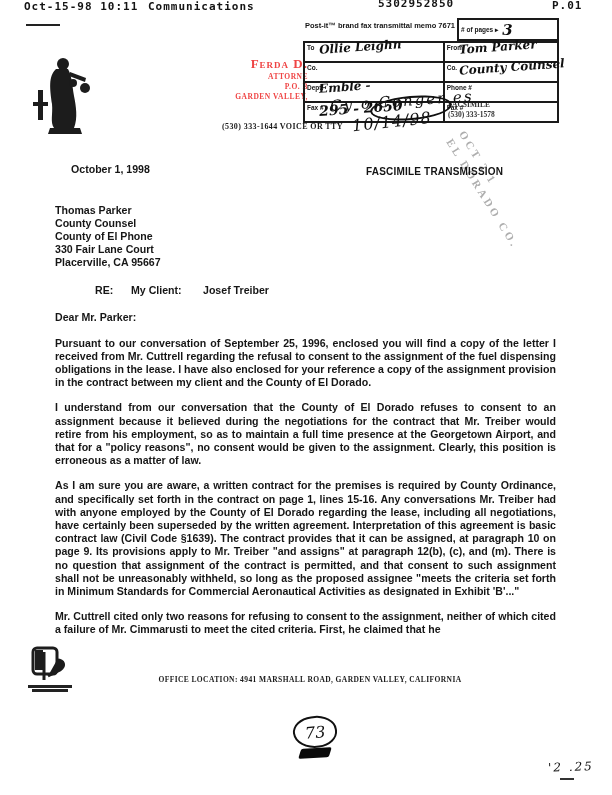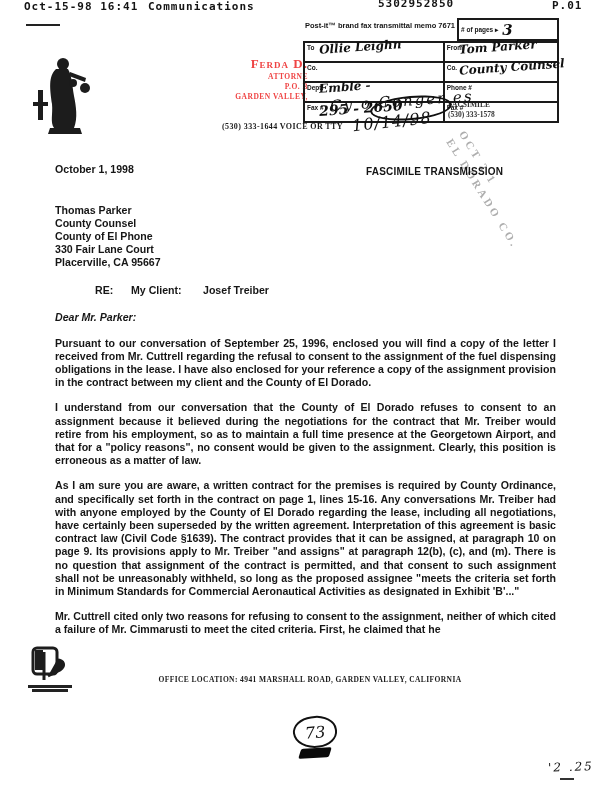--- a/index.html
+++ b/index.html
@@ -78,26 +78,26 @@
 
   
   .doc-type{
     position:absolute; left:366px; top:166px; font-size:10px; font-weight:bold;
     letter-spacing:.2px; color:#141414;
   }
   .body-col{
     position:absolute; left:55px; top:163px; width:501px;
     font-size:10.6px; font-weight:bold; line-height:13.2px; color:#161616;
   }
-  .date-line{margin:0 0 28px 0;}
+  .date-line{margin:0 0 28px 16px;}
   .recip p{margin:0; line-height:13px;}
   .re-line{margin:15px 0 0 0; display:flex;padding-left:40px;}
   .re-line .re-lab{width:36px;}
   .re-line .re-client{width:72px;}
-  .salutation{margin:14px 0 0 0;font-style:italic;}
+  .salutation{margin:14px 0 0 0;}
   .para{margin:12px 0 0 0; text-align:justify;}
 
   
   .footer-logo{position:absolute; left:30px; top:646px; width:40px; height:46px;}
   .footer-logo .cap{position:absolute; left:-6px; top:38px; width:52px;}
   .footer-logo .cap div{height:3px; background:#222; margin:1px 4px;}
   .footer-text{
     position:absolute; left:120px; top:675px; width:380px; text-align:center;
     font-family:"Liberation Serif", serif; font-size:7.5px; font-weight:bold;
     letter-spacing:.4px; color:#1a1a1a;
@@ -116,21 +116,21 @@
   }
   .br-note{position:absolute; left:548px; top:760px; font-size:12px; transform:rotate(-2deg); letter-spacing:2px;}
   .br-dash{position:absolute; left:560px; top:778px; width:14px; height:2px; background:#333;}
 </style>
 </head>
 <body>
 
 <div class="page">
 
   <div class="faxline">
-    <span class="fl-time">Oct-15-98 16:41</span>
+    <span class="fl-time">Oct-15-98 10:11</span>
     <span class="fl-app">Communications</span>
     <span class="fl-num">5302952850</span>
     <span class="fl-page">P.01</span>
   </div>
   <div class="tick-mark"></div>
 
   <svg class="logo-justice" viewBox="0 0 64 84">
     <g fill="#1c1c1c">
       <circle cx="33" cy="12" r="6"></circle>
       <path d="M26 17 C18 24 20 38 22 52 C23 62 20 70 24 76 L44 76 C48 66 46 54 44 44 C42 32 42 24 38 17 Z"></path>

